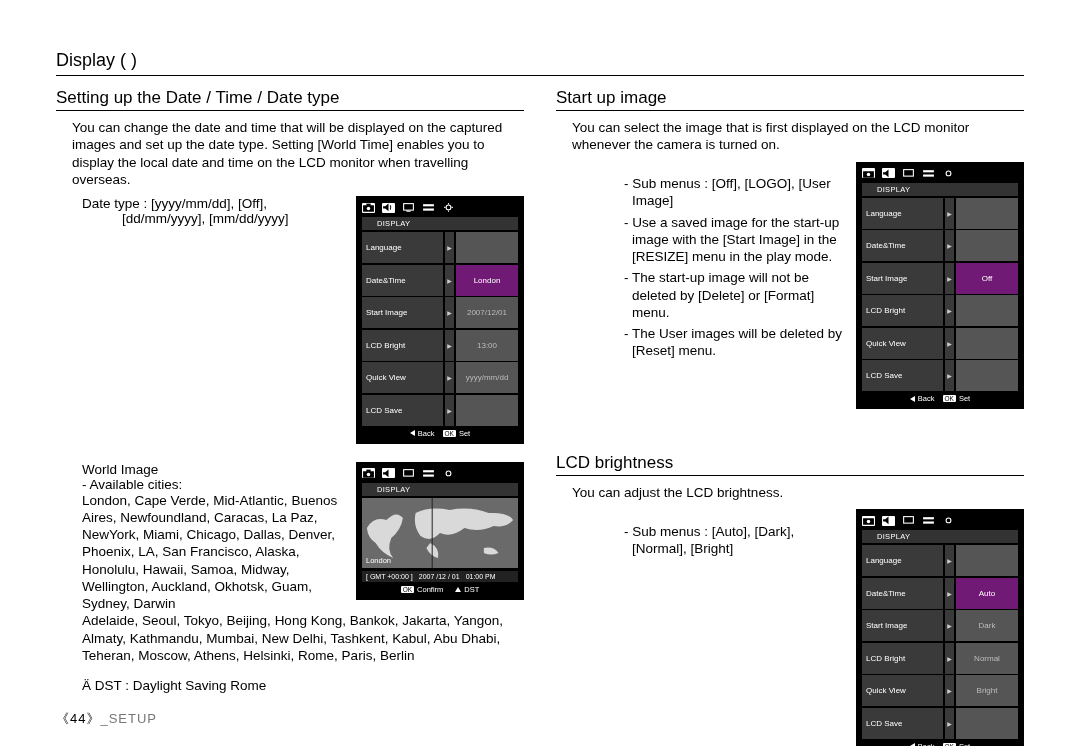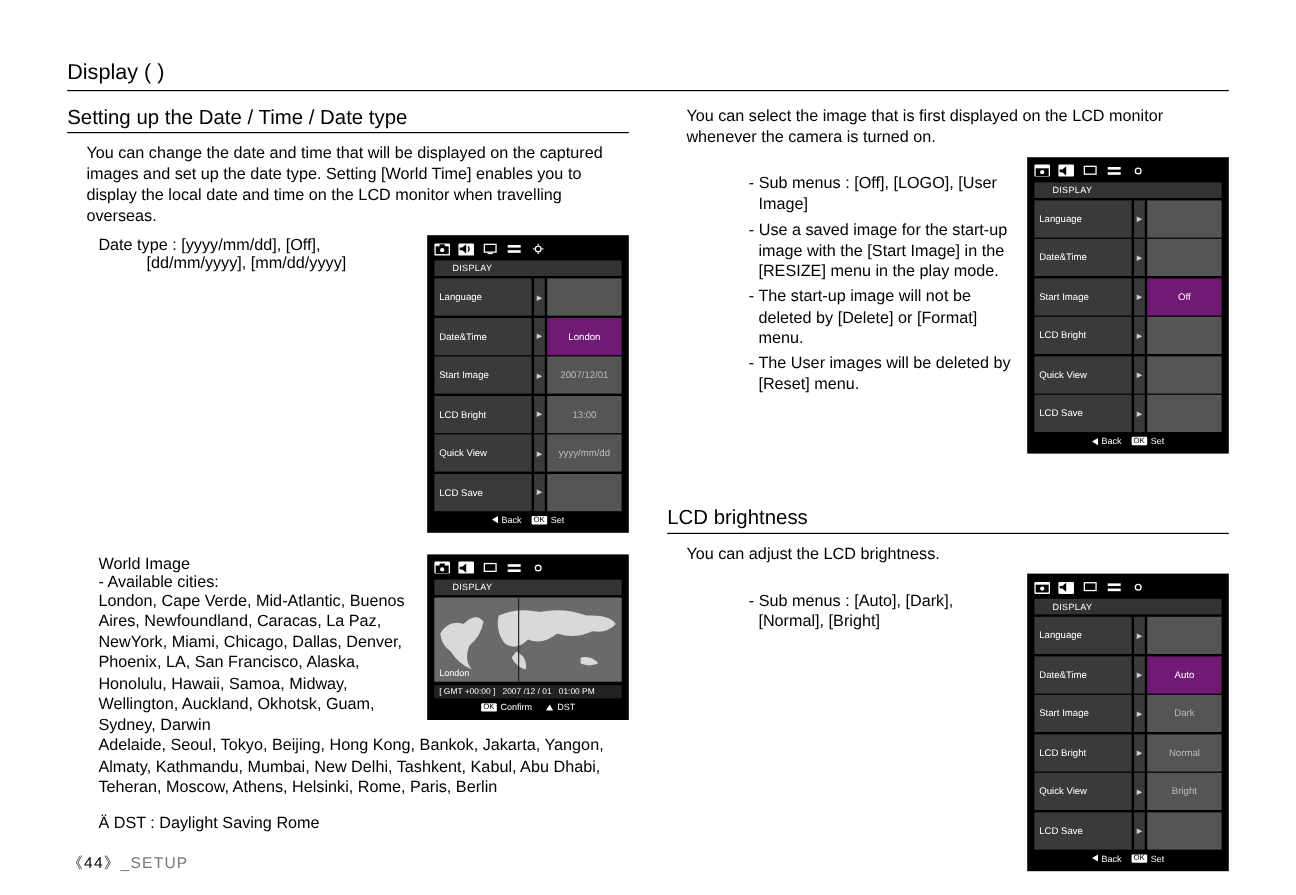--- a/index.html
+++ b/index.html
@@ -246,20 +246,21 @@
         </div>
       </div>
     </div>
 
     <div class="indent1" style="line-height:1.28;">Adelaide, Seoul, Tokyo, Beijing, Hong Kong, Bankok, Jakarta, Yangon, Almaty, Kathmandu, Mumbai, New Delhi, Tashkent, Kabul, Abu Dhabi, Teheran, Moscow, Athens, Helsinki, Rome, Paris, Berlin</div>
     <div style="height:14px"></div>
     <div class="indent1">Ä DST : Daylight Saving Rome</div>
   </div>
 
   <div class="col">
+    <div class="section-title">Start up image</div>
     <div class="para">You can select the image that is ﬁrst displayed on the LCD monitor whenever the camera is turned on.</div>
 
     <div class="row2">
       <div class="textcol">
         <ul class="bulleted">
           <li>- Sub menus : [Off], [LOGO], [User Image]</li>
           <li>- Use a saved image for the start-up image with the [Start Image] in the [RESIZE] menu in the play mode.</li>
           <li>- The start-up image will not be deleted by [Delete] or [Format] menu.</li>
           <li>- The User images will be deleted by [Reset] menu.</li>
         </ul>

